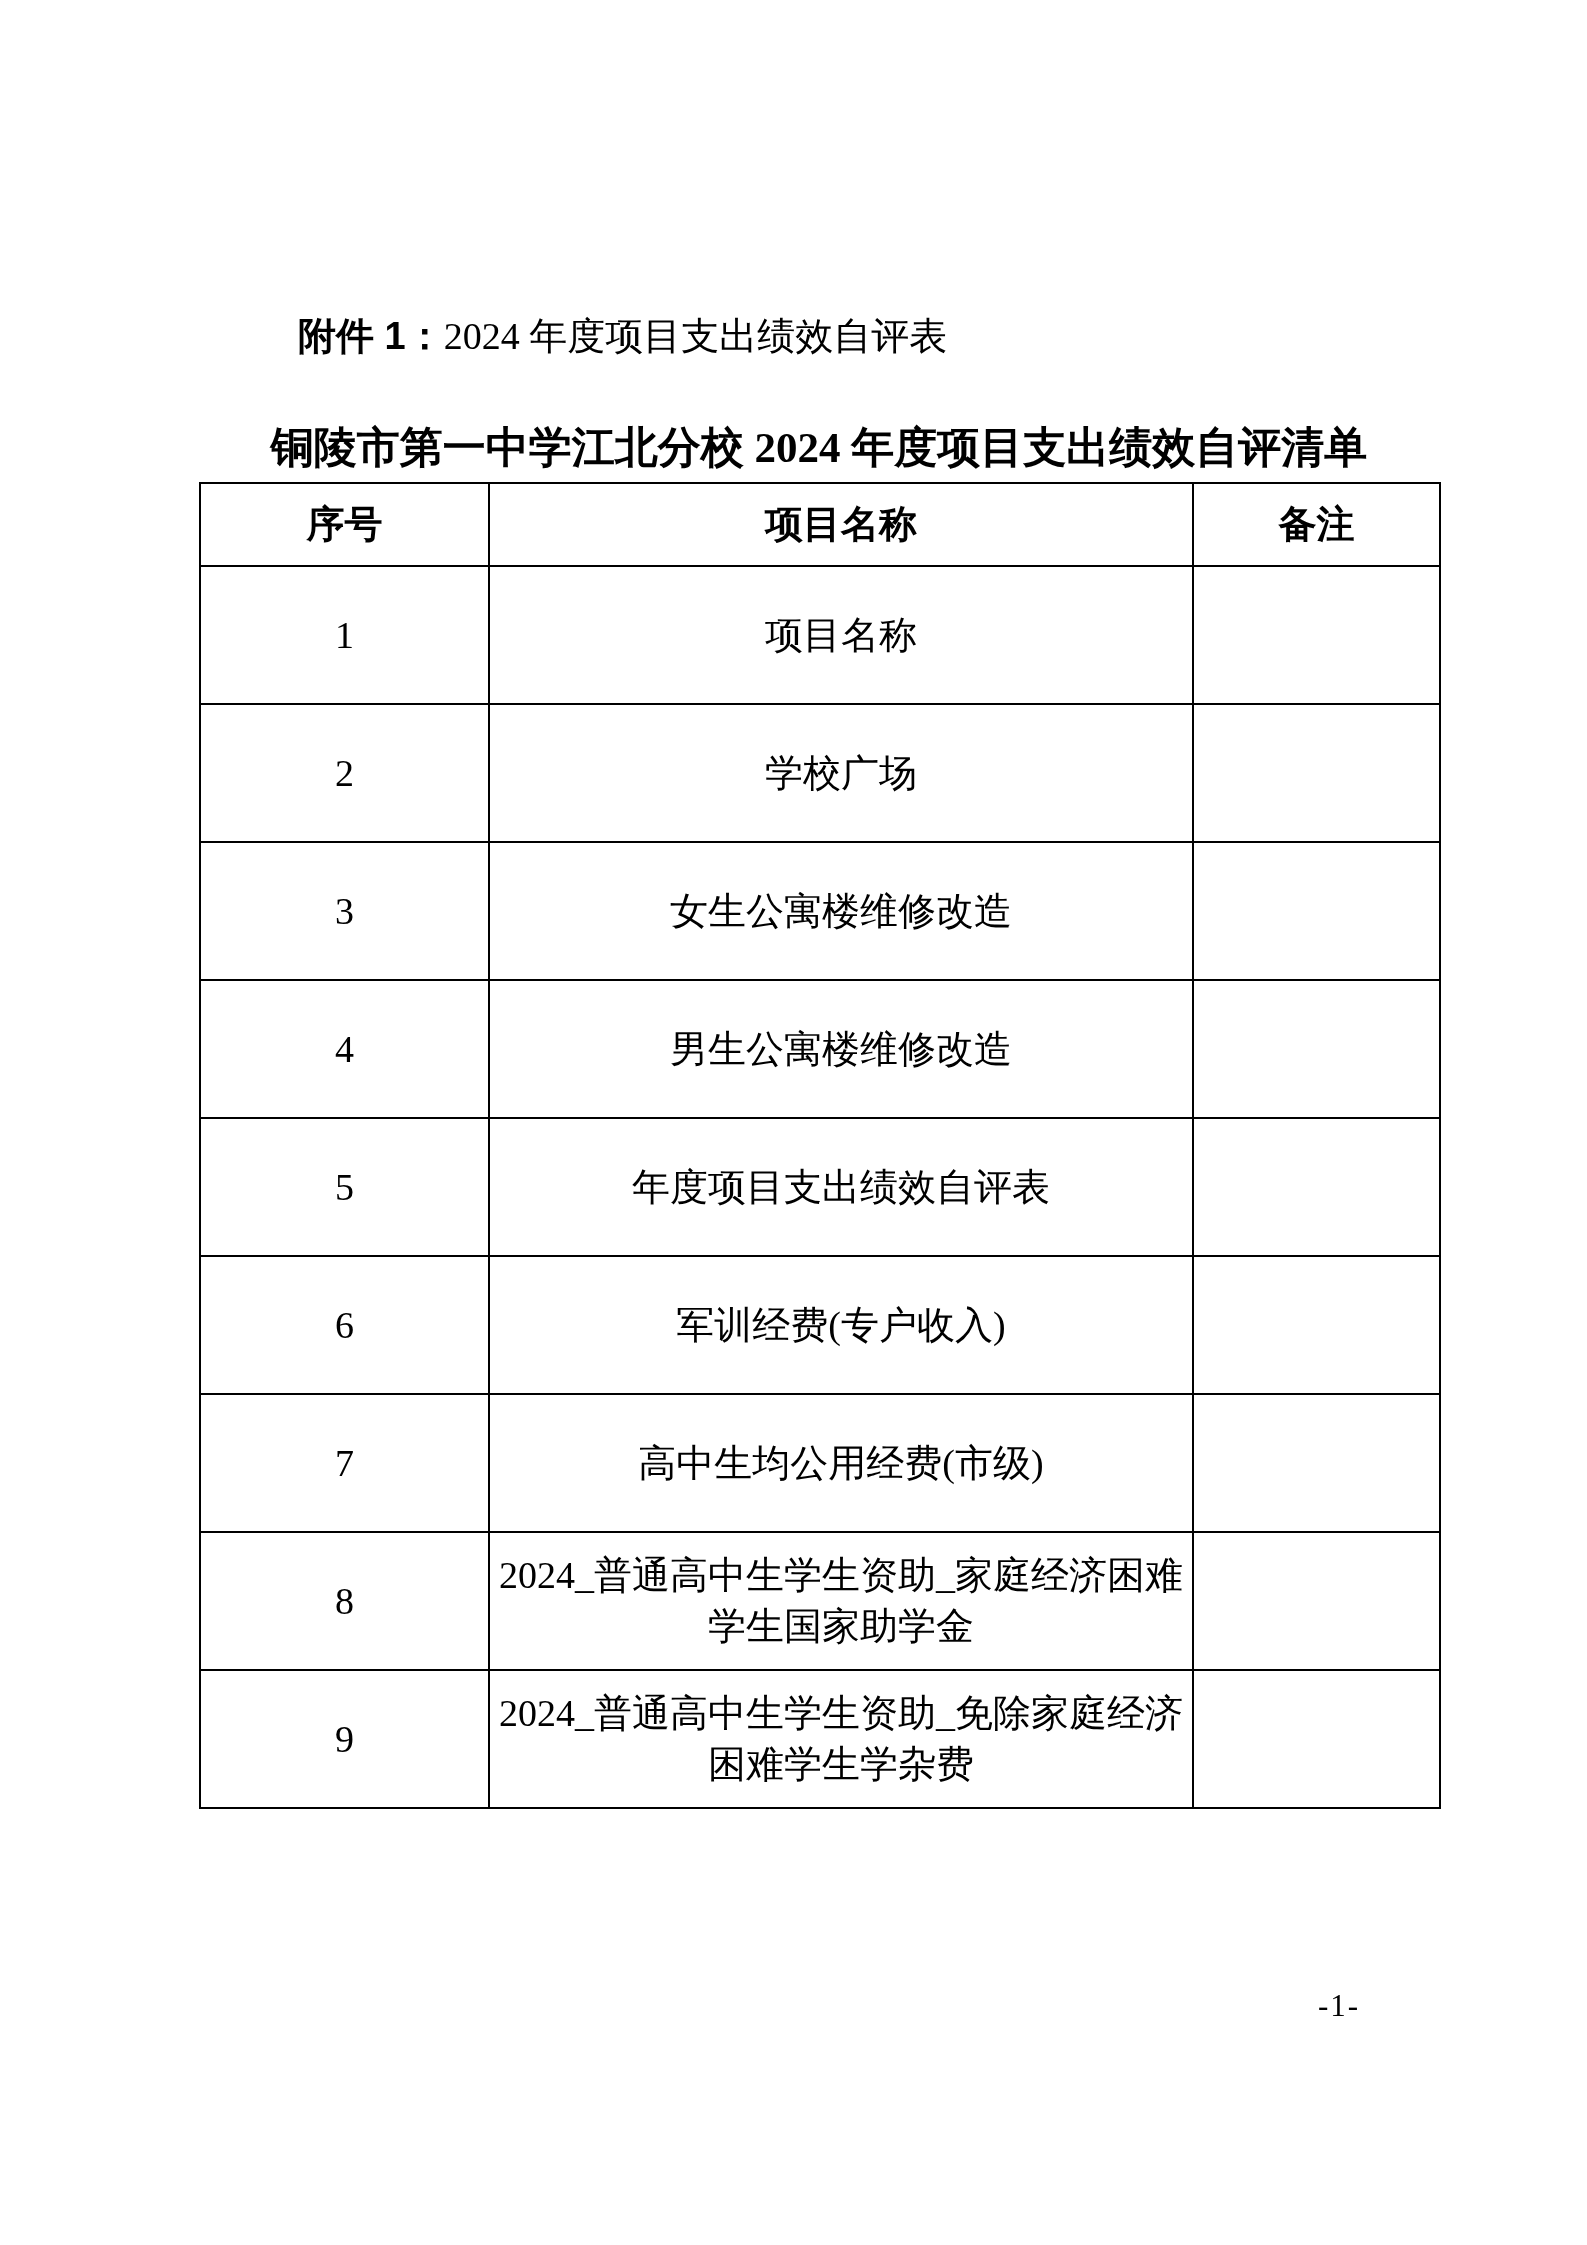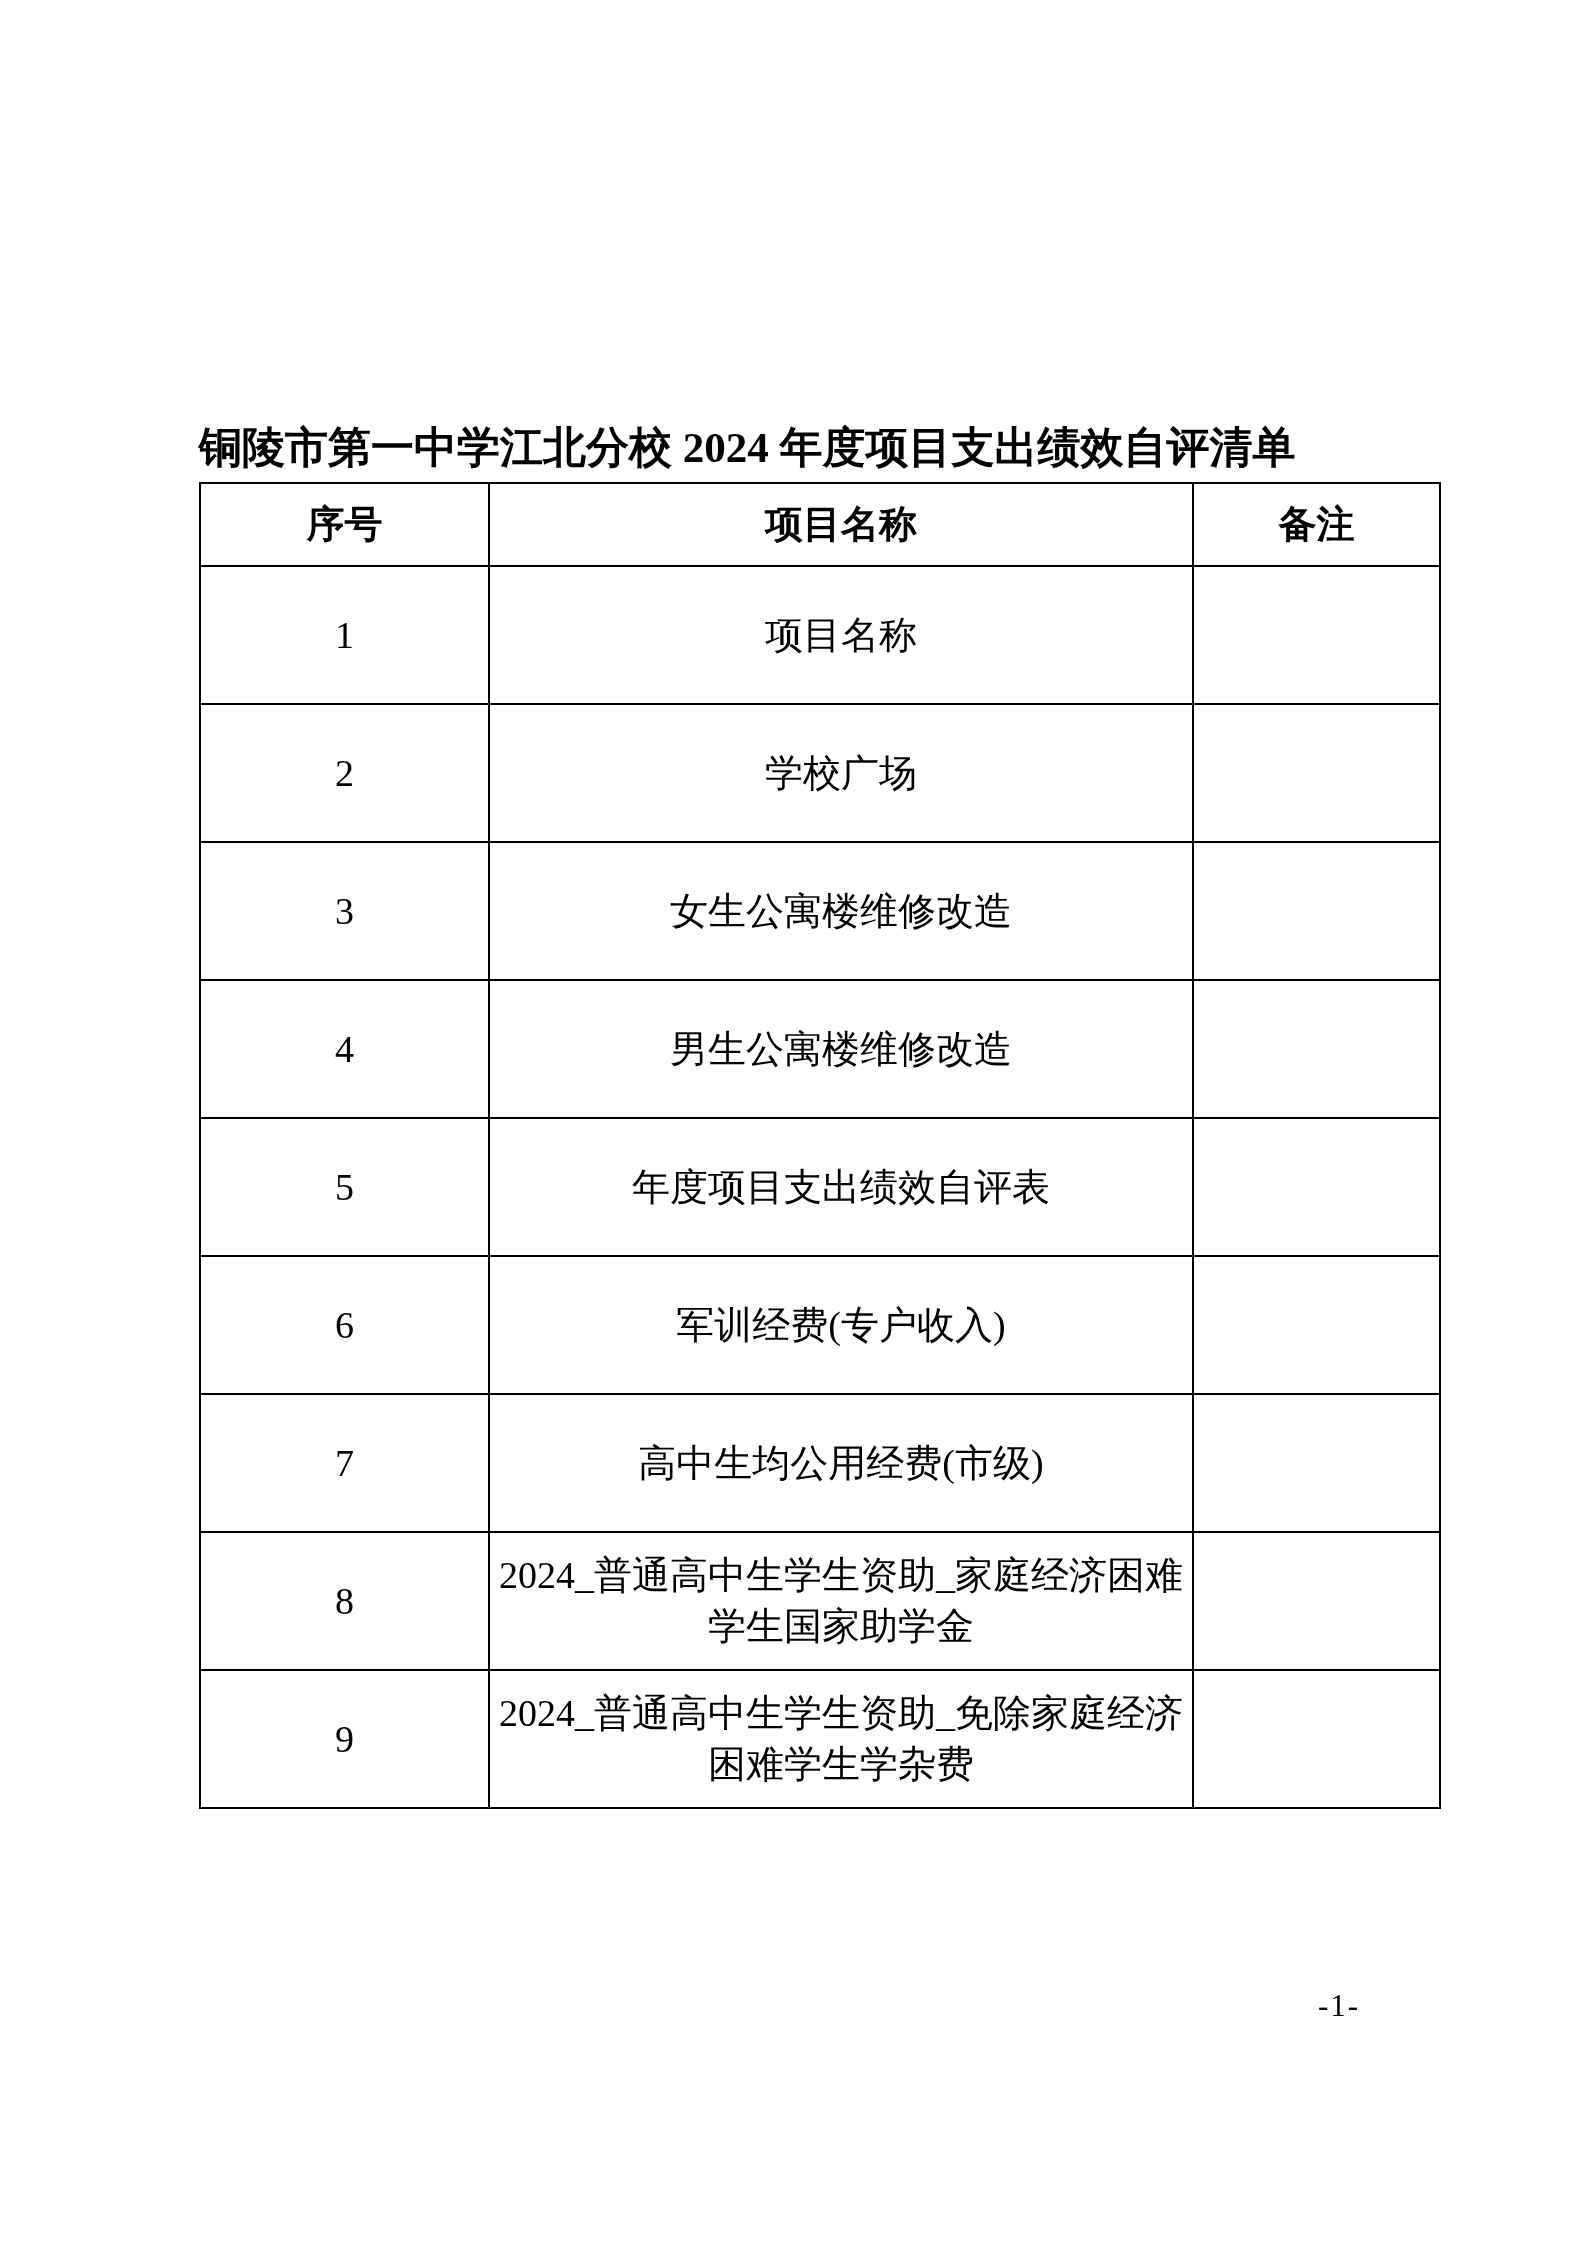--- a/index.html
+++ b/index.html
@@ -27,21 +27,21 @@
   }
   .attachment-title .rest {
     font-family: "Liberation Serif", "DejaVu Serif", serif;
     font-weight: normal;
   }
   .table-title {
     position: absolute;
     left: 199px;
     top: 422px;
     width: 1240px;
-    text-align: left;
+    text-align: center;
     font-size: 43px;
     line-height: 52px;
     font-weight: bold;
     white-space: nowrap;
   }
   .table-wrap {
     position: absolute;
     left: 199px;
     top: 482px;
     width: 1240px;
@@ -80,20 +80,23 @@
     line-height: 36px;
     letter-spacing: 2px;
     white-space: nowrap;
   }
 </style>
 </head>
 <body>
 
 <div class="page">
 
+  <div class="attachment-title">
+    <span class="label">附件 1：</span><span class="rest">2024 年度项目支出绩效自评表</span>
+  </div>
 
   <div class="table-title">铜陵市第一中学江北分校 2024 年度项目支出绩效自评清单</div>
 
   <div class="table-wrap">
     <table class="project-table">
       <colgroup>
         <col class="c-no">
           <col class="c-name">
           <col class="c-note">
       </colgroup>

